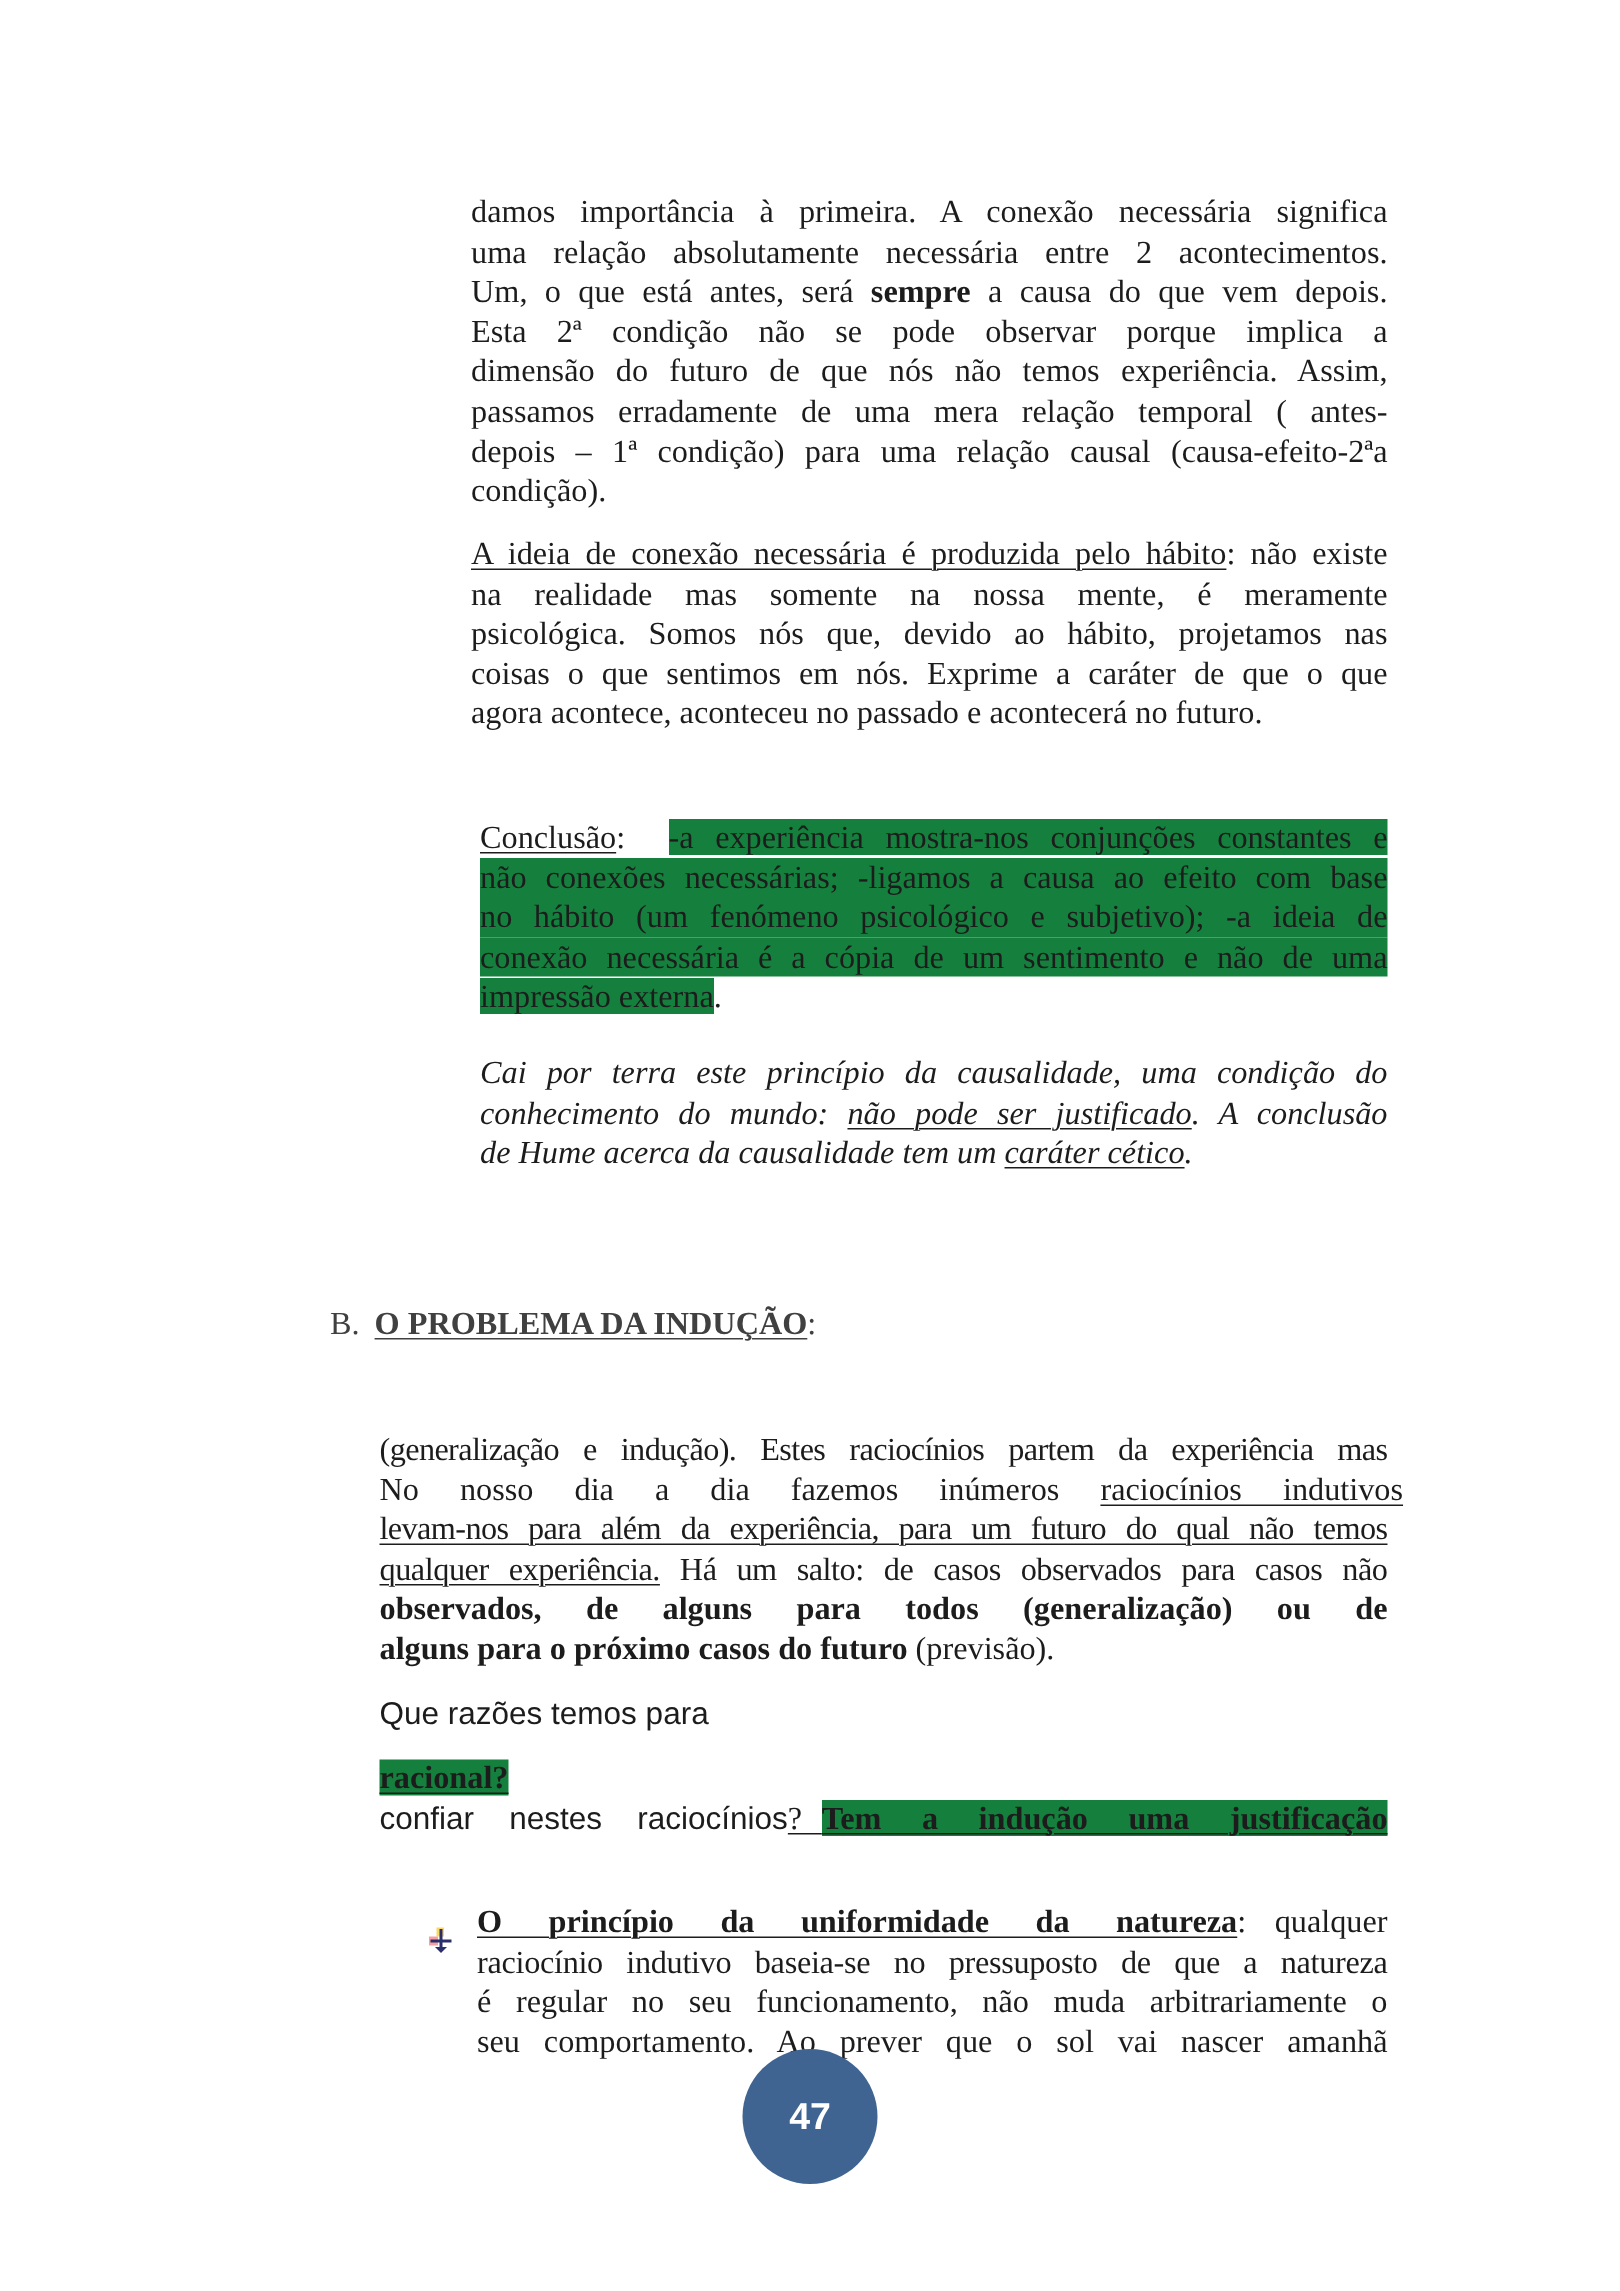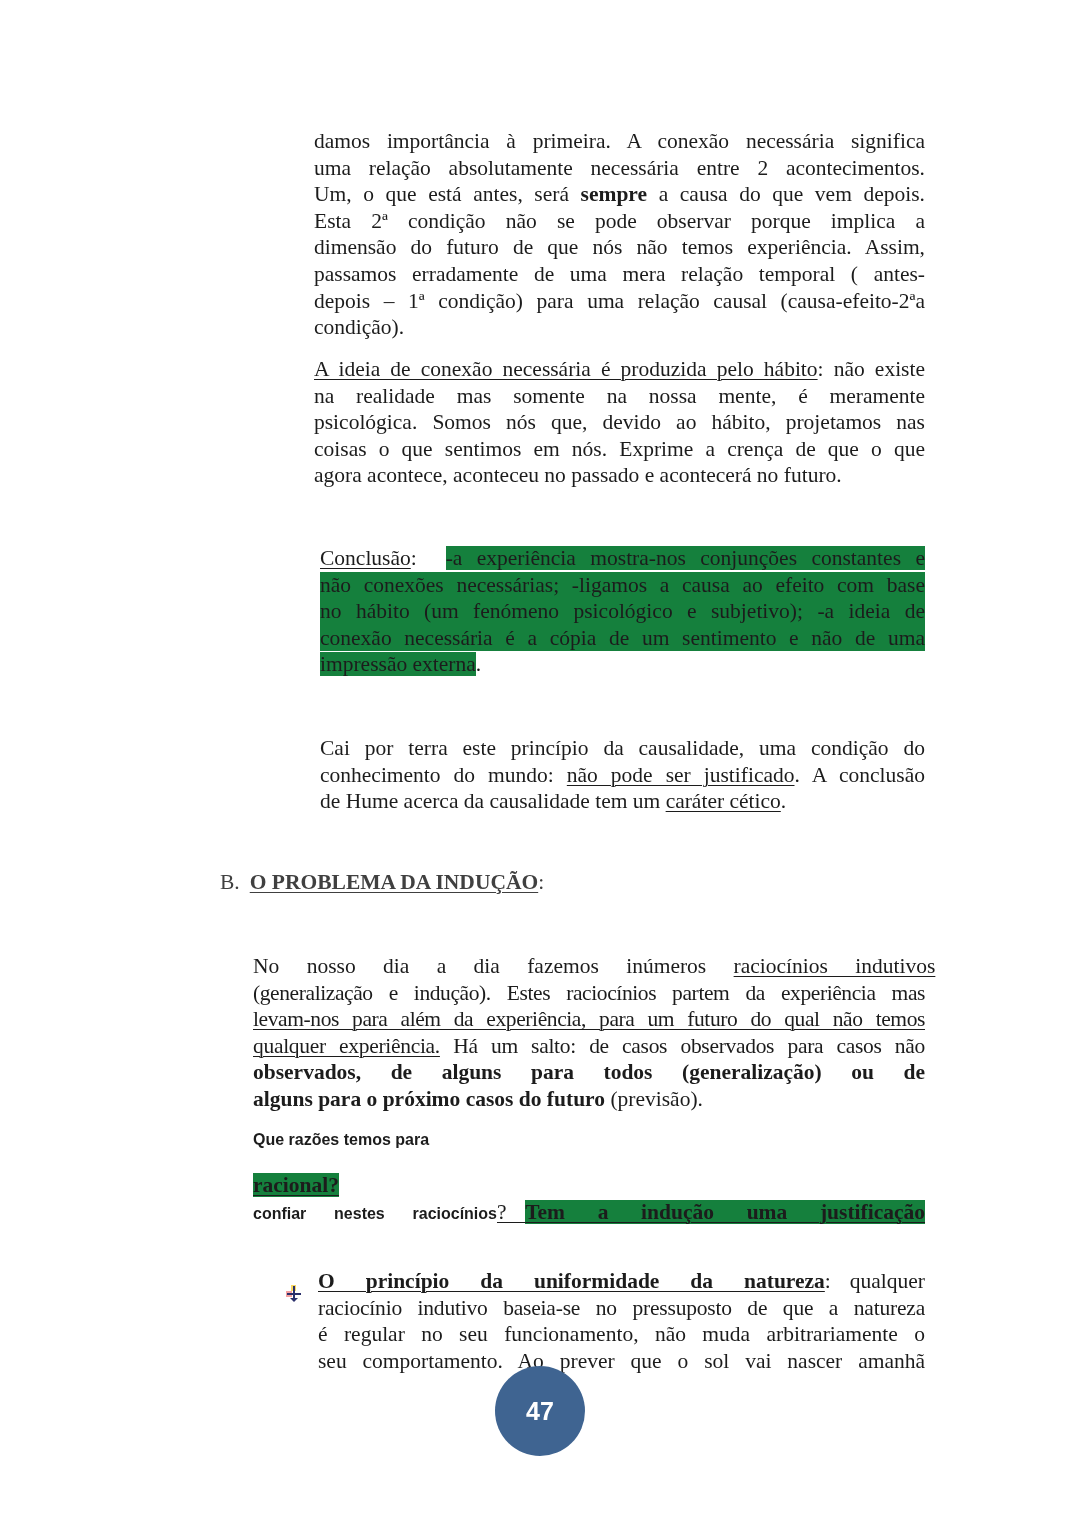--- a/index.html
+++ b/index.html
@@ -8,21 +8,21 @@
   .p { position:absolute; font-family:"Liberation Serif",serif; font-size:21.5px; line-height:26.6px;
        text-align:justify; color:#1c1c1c; }
   .p .ln { display:block; text-align:justify; text-align-last:justify; white-space:nowrap; }
   .p .ln.last { text-align-last:left; }
   u { text-decoration:underline; text-underline-offset:3px; text-decoration-thickness:1px; }
   .hl { background:#15803d; }
   b { font-weight:bold; }
   .heading { position:absolute; left:220px; top:870px; font-family:"Liberation Serif",serif;
              font-size:21.5px; font-weight:bold; color:#404040; }
   .heading .letter { font-weight:normal; margin-right:10px; }
-  .sans { font-family:"Liberation Sans",sans-serif; font-weight:bold; font-size:16px; }
+  .sans { font-family:"Liberation Sans",sans-serif; font-weight:normal; font-size:21px; }
   .bullet-icon { position:absolute; left:284px; top:1284px; width:20px; height:20px; }
   .page-circle { position:absolute; left:495px; top:1366px; width:90px; height:90px; border-radius:50%;
                  background:#3f6491; color:#ffffff; display:flex; align-items:center; justify-content:center;
                  font-family:"Liberation Sans",sans-serif; font-weight:bold; font-size:25px; }
 </style>
 </head>
 <body>
 
 <div class="p" style="left:314px; top:128px; width:611px;">
   <span class="ln">damos importância à primeira. A conexão necessária significa</span>
@@ -32,45 +32,45 @@
   <span class="ln">dimensão do futuro de que nós não temos experiência. Assim,</span>
   <span class="ln">passamos erradamente de uma mera relação temporal ( antes-</span>
   <span class="ln">depois – 1ª condição) para uma relação causal (causa-efeito-2ªa</span>
   <span class="ln last">condição).</span>
 </div>
 
 <div class="p" style="left:314px; top:356px; width:611px;">
   <span class="ln"><u>A ideia de conexão necessária é produzida pelo hábito</u><span>: não existe</span></span>
   <span class="ln">na realidade mas somente na nossa mente, é meramente</span>
   <span class="ln">psicológica. Somos nós que, devido ao hábito, projetamos nas</span>
-  <span class="ln">coisas o que sentimos em nós. Exprime a crença de que o que</span>
+  <span class="ln">coisas o que sentimos em nós. Exprime a caráter de que o que</span>
   <span class="ln last">agora acontece, aconteceu no passado e acontecerá no futuro.</span>
 </div>
 
 <div class="p" style="left:320px; top:545px; width:605px;">
   <span class="ln"><u>Conclusão</u><span style="white-space:pre">:  </span><span class="hl">-a experiência mostra-nos conjunções constantes e</span></span>
   <span class="ln hl">não conexões necessárias; -ligamos a causa ao efeito com base</span>
   <span class="ln hl">no hábito (um fenómeno psicológico e subjetivo); -a ideia de</span>
   <span class="ln hl">conexão necessária é a cópia de um sentimento e não de uma</span>
   <span class="ln last"><span class="hl">impressão externa</span><span>.</span></span>
 </div>
 
-<div class="p" style="left:320px; top:735px; width:605px;">
+<div class="p" style="left:320px; top:702px; width:605px;font-style:italic;">
   <span class="ln">Cai por terra este princípio da causalidade, uma condição do</span>
   <span class="ln"><span>conhecimento do mundo: </span><u>não pode ser justificado</u><span>. A conclusão</span></span>
   <span class="ln last"><span>de Hume acerca da causalidade tem um </span><u>caráter cético</u><span>.</span></span>
 </div>
 
 <div class="heading">
   <span class="letter">B.</span><u>O PROBLEMA DA INDUÇÃO</u><span style="font-weight:normal">:</span>
 </div>
 
 <div class="p" style="left:253px; top:953px; width:672px;">
+  <span class="ln" style="letter-spacing:-0.4px">(generalização e indução). Estes raciocínios partem da experiência mas</span>
   <span class="ln"><span style="word-spacing:22px">No nosso dia a dia fazemos inúmeros </span><u style="word-spacing:22px">raciocínios indutivos</u></span>
-  <span class="ln" style="letter-spacing:-0.4px">(generalização e indução). Estes raciocínios partem da experiência mas</span>
   <span class="ln"><u style="letter-spacing:-0.4px">levam-nos para além da experiência, para um futuro do qual não temos</u></span>
   <span class="ln" style="letter-spacing:-0.3px"><u>qualquer experiência.</u><span> Há um salto: de casos observados para casos não</span></span>
   <span class="ln"><b style="word-spacing:8px">observados, de alguns para todos (generalização) ou de</b></span>
   <span class="ln last"><b>alguns para o próximo casos do futuro</b><span> (previsão).</span></span>
 </div>
 
 <div class="sans" style="position:absolute; left:253px; top:1131px; color:#1c1c1c;">Que razões temos para</div>
 <div class="p" style="left:253px; top:1172px; width:672px;">
   <span class="ln last"><u class="hl" style="font-weight:bold">racional?</u></span>
   <span class="ln"><span class="sans" style="word-spacing:10px">confiar nestes raciocínios</span><u style="white-space:pre">? </u><u class="hl" style="font-weight:bold; word-spacing:14px">Tem a indução uma justificação</u></span>

